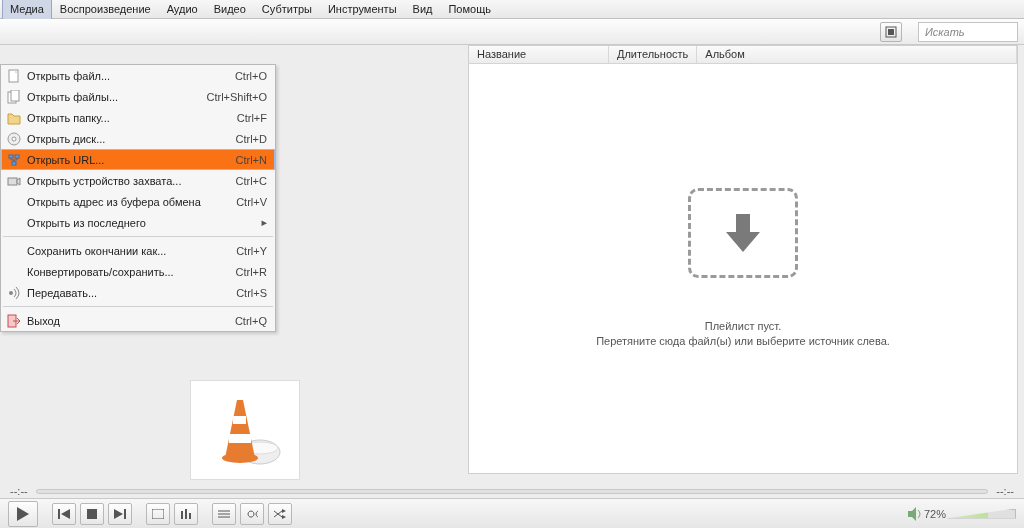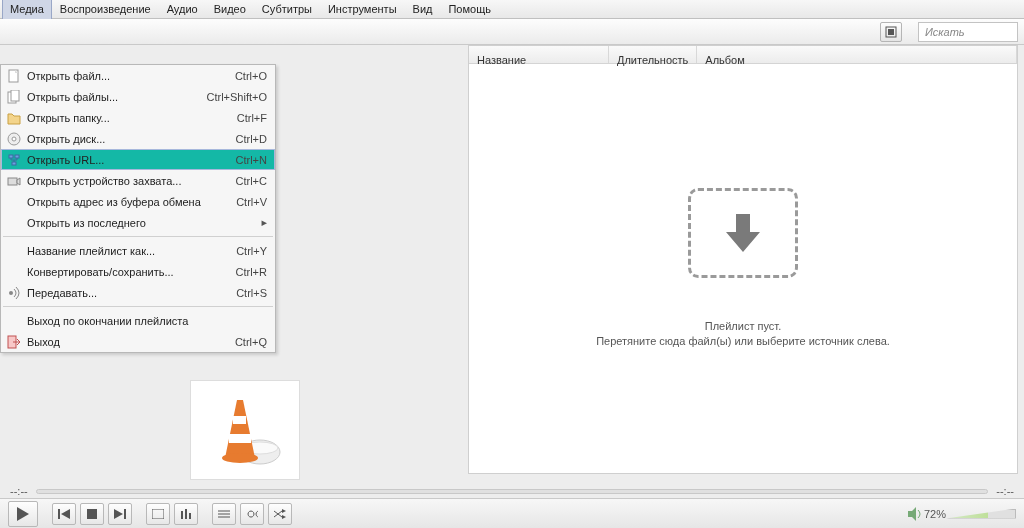--- a/index.html
+++ b/index.html
@@ -11,27 +11,27 @@
 .view-toggle { width: 22px; height: 20px; border: 1px solid #b5b5b5; background: linear-gradient(#fefefe, #e5e5e5); display: flex; align-items: center; justify-content: center; border-radius: 2px; }
 .search { flex: 0 0 100px; height: 20px; border: 1px solid #c3c3c3; background: #fff; padding: 0 6px; color: #888; font-style: italic; display: flex; align-items: center; }
 .content { flex: 1; display: flex; position: relative; }
 .sidebar { width: 190px; background: #ededed; padding-top: 210px; }
 .sb-item { display: flex; align-items: center; gap: 6px; padding: 2px 6px; color: #222; }
 .sb-item .ic { width: 16px; height: 16px; display: flex; align-items: center; justify-content: center; }
 .vlc-logo { position: absolute; left: 190px; top: 335px; width: 110px; height: 100px; background: #fff; border: 1px solid #ddd; display: flex; align-items: center; justify-content: center; }
 .main { flex: 1; background: #ededed; padding: 0 0 0 278px; display: flex; }
 .playlist-area { flex: 1; margin: 0 6px 10px 0; background: #fff; border: 1px solid #cfcfcf; display: flex; flex-direction: column; }
 .pl-header { height: 18px; background: linear-gradient(#fafafa, #ececec); border-bottom: 1px solid #d4d4d4; display: flex; }
-.pl-col { padding: 8px 8px; border-right: 1px solid #d8d8d8; color: #333; }
+.pl-col { padding: 2px 8px; border-right: 1px solid #d8d8d8; color: #333; }
 .pl-body { flex: 1; display: flex; flex-direction: column; align-items: center; justify-content: center; color: #666; gap: 31px; }
 .drop-icon { width: 110px; height: 90px; border: 3px dashed #9a9a9a; border-radius: 10px; display: flex; align-items: center; justify-content: center; margin-bottom: 10px; }
 .empty-text { text-align: center; line-height: 1.4; color: #555; }
 .dropdown { position: absolute; left: 0; top: 19px; width: 276px; background: #f6f6f6; border: 1px solid #b8b8b8; box-shadow: 2px 2px 3px rgba(0,0,0,.15); z-index: 50; }
 .dropdown .dd-row { display: flex; align-items: center; height: 21px; padding: 0 8px 0 4px; color: #222; }
-.dropdown .dd-row.hover { background: #14b8a6; border: 1px solid #a7b8dc; height: 21px; padding: 0 7px 0 3px; }
+.dropdown .dd-row.hover { background: #f97316; border: 1px solid #a7b8dc; height: 21px; padding: 0 7px 0 3px; }
 .dropdown .dd-row.sub::after { content: "▸"; margin-left: auto; color: #555; }
 .dropdown .dd-ic { width: 18px; height: 16px; display: flex; align-items: center; justify-content: center; margin-right: 4px; flex-shrink: 0; }
 .dropdown .dd-label { flex: 1; }
 .dropdown .dd-sc { color: #444; margin-left: 12px; }
 .dropdown hr { border: none; border-top: 1px solid #d0d0d0; margin: 3px 2px; }
 .seekbar { height: 14px; display: flex; align-items: center; padding: 0 10px; gap: 8px; color: #555; }
 .seek-track { flex: 1; height: 5px; background: #e0e0e0; border: 1px solid #c8c8c8; border-radius: 3px; position: relative; }
 .controls { height: 30px; background: linear-gradient(#f7f7f7, #e6e6e6); border-top: 1px solid #c9c9c9; display: flex; align-items: center; padding: 0 8px; gap: 4px; }
 .btn { height: 22px; min-width: 24px; border: 1px solid #b8b8b8; background: linear-gradient(#fefefe, #e7e7e7); border-radius: 2px; display: flex; align-items: center; justify-content: center; color: #555; }
 .btn.play { width: 30px; height: 26px; }
@@ -135,43 +135,39 @@
         <span class="dd-label">Открыть адрес из буфера обмена</span>
         <span class="dd-sc">Ctrl+V</span>
       </div>
       <div class="dd-row sub">
         <span class="dd-ic"></span>
         <span class="dd-label">Открыть из последнего</span>
       </div>
       <hr>
       <div class="dd-row">
         <span class="dd-ic"></span>
-        <span class="dd-label">Название плейлист как...</span>
+        <span class="dd-label">Сохранить окончании как...</span>
         <span class="dd-sc">Ctrl+Y</span>
       </div>
       <div class="dd-row">
         <span class="dd-ic"></span>
         <span class="dd-label">Конвертировать/сохранить...</span>
         <span class="dd-sc">Ctrl+R</span>
       </div>
       <div class="dd-row">
         <span class="dd-ic">
           <svg width="14" height="14">
             <circle cx="4" cy="7" r="2" fill="#888"></circle>
             <path d="M7,3 Q11,7 7,11 M9,1 Q15,7 9,13" fill="none" stroke="#888"></path>
           </svg>
         </span>
         <span class="dd-label">Передавать...</span>
         <span class="dd-sc">Ctrl+S</span>
       </div>
       <hr>
-      <div class="dd-row">
-        <span class="dd-ic"></span>
-        <span class="dd-label">Выход по окончании плейлиста</span>
-      </div>
       <div class="dd-row">
         <span class="dd-ic">
           <svg width="14" height="14">
             <rect x="1" y="1" width="8" height="12" fill="#f8c8c8" stroke="#c05050"></rect>
             <path d="M6,7 h7 M10,4 l3,3 -3,3" fill="none" stroke="#c05050"></path>
           </svg>
         </span>
         <span class="dd-label">Выход</span>
         <span class="dd-sc">Ctrl+Q</span>
       </div>

